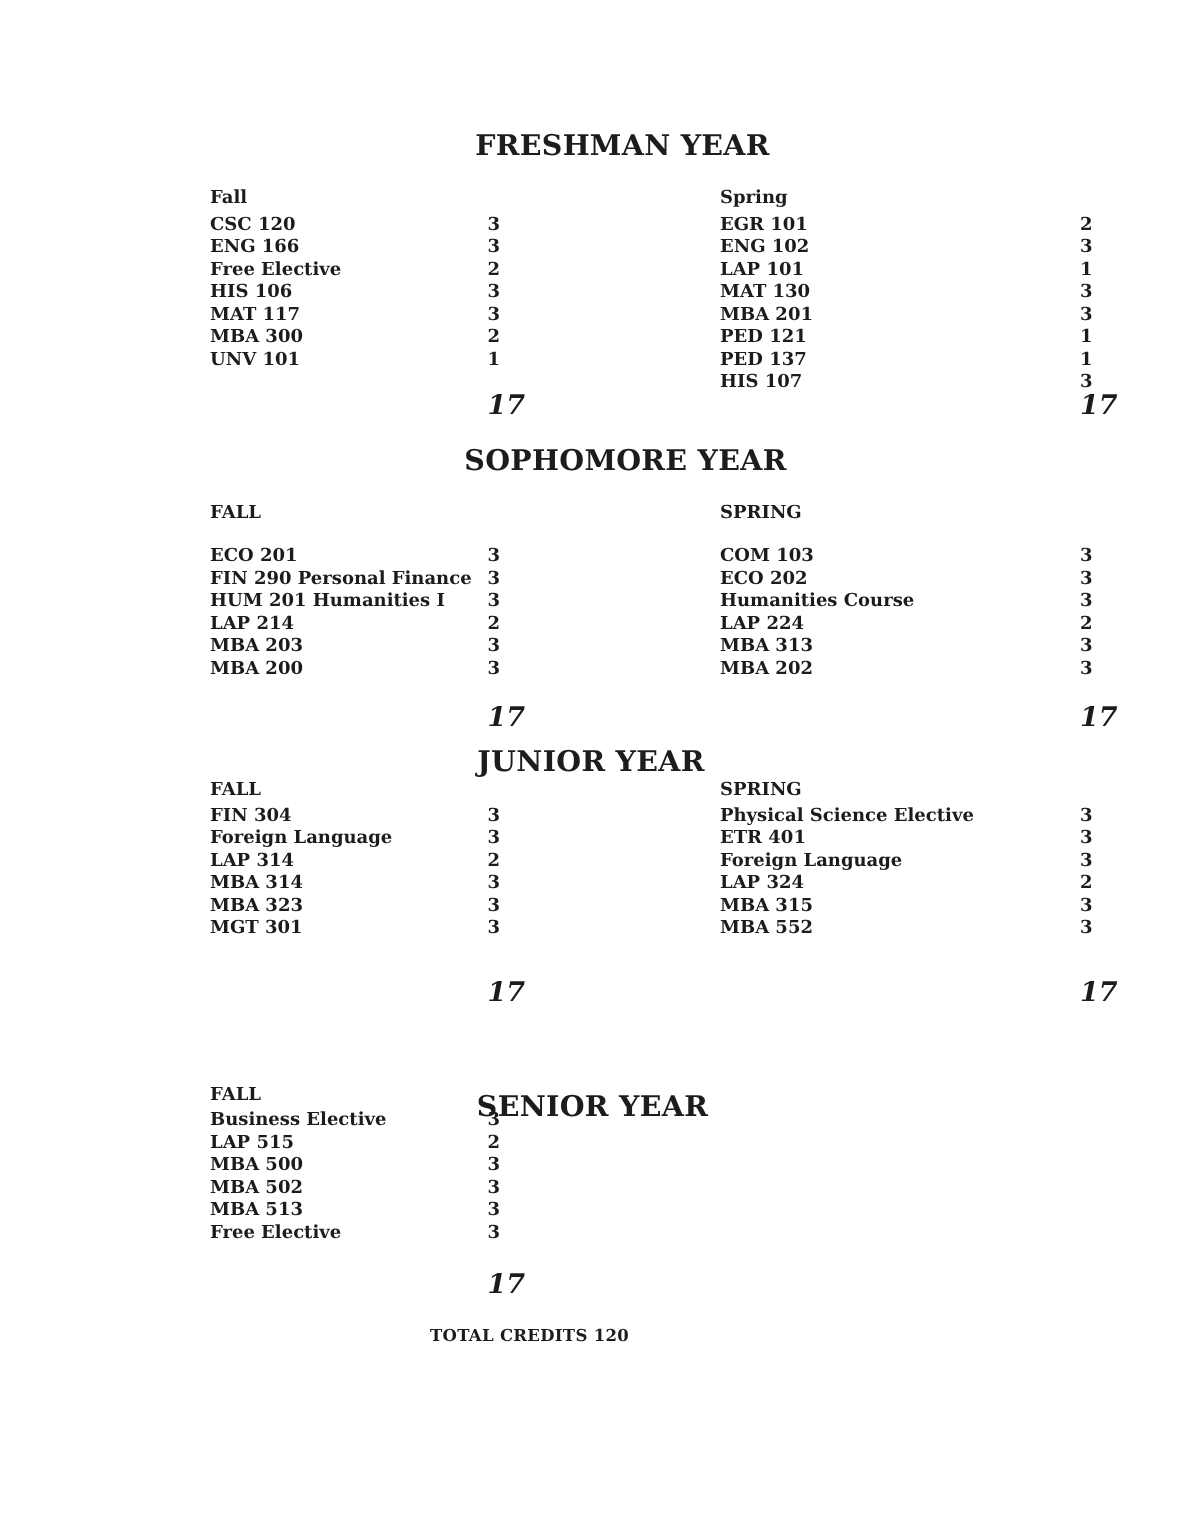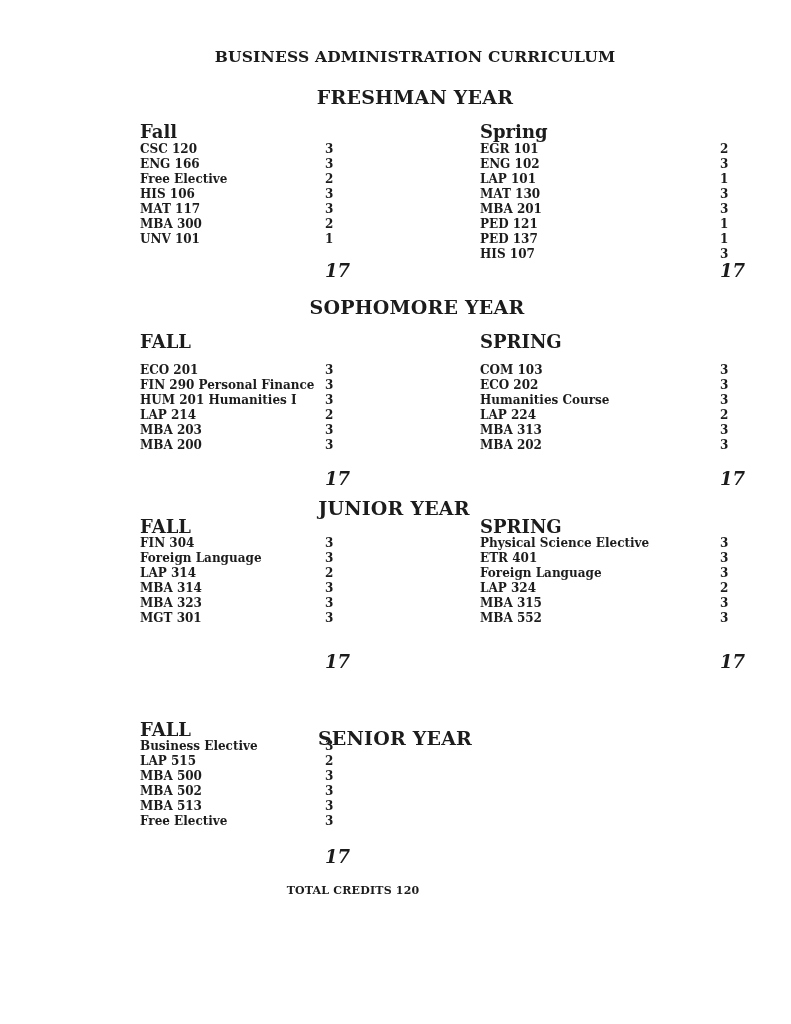--- a/index.html
+++ b/index.html
@@ -34,21 +34,21 @@
   }
   .total-credits {
     font-size: 11px;
     line-height: 16px;
     letter-spacing: 0.2px;
   }
   .sem-col {
     position: absolute;
   }
   .sem-heading {
-    font-size: 18px;
+    font-size: 12px;
     line-height: 15px;
   }
   .rows {
     width: 100%;
   }
   .course-row {
     display: flex;
     font-size: 12px;
     line-height: 15px;
   }
@@ -87,21 +87,20 @@
 
   .sr-col   { top: 722px; }
   .sr-col .sem-heading { height: 17px; }
   .sr-col .sem-total   { top: 127px; }
 </style>
 </head>
 <body>
 
 <div class="page">
 
-  <div class="centered doc-title" style="left:415px; top:49px;">BUSINESS ADMINISTRATION CURRICULUM</div>
 
   <div class="centered year-heading" style="left:415px; top:90px;">FRESHMAN YEAR</div>
 
   <div class="sem-col col-left fr-col">
     <div class="sem-heading">Fall</div>
     <div class="rows">
 
         <div class="course-row">
           <span class="course-name">CSC 120</span>
           <span class="course-credits">3</span>

